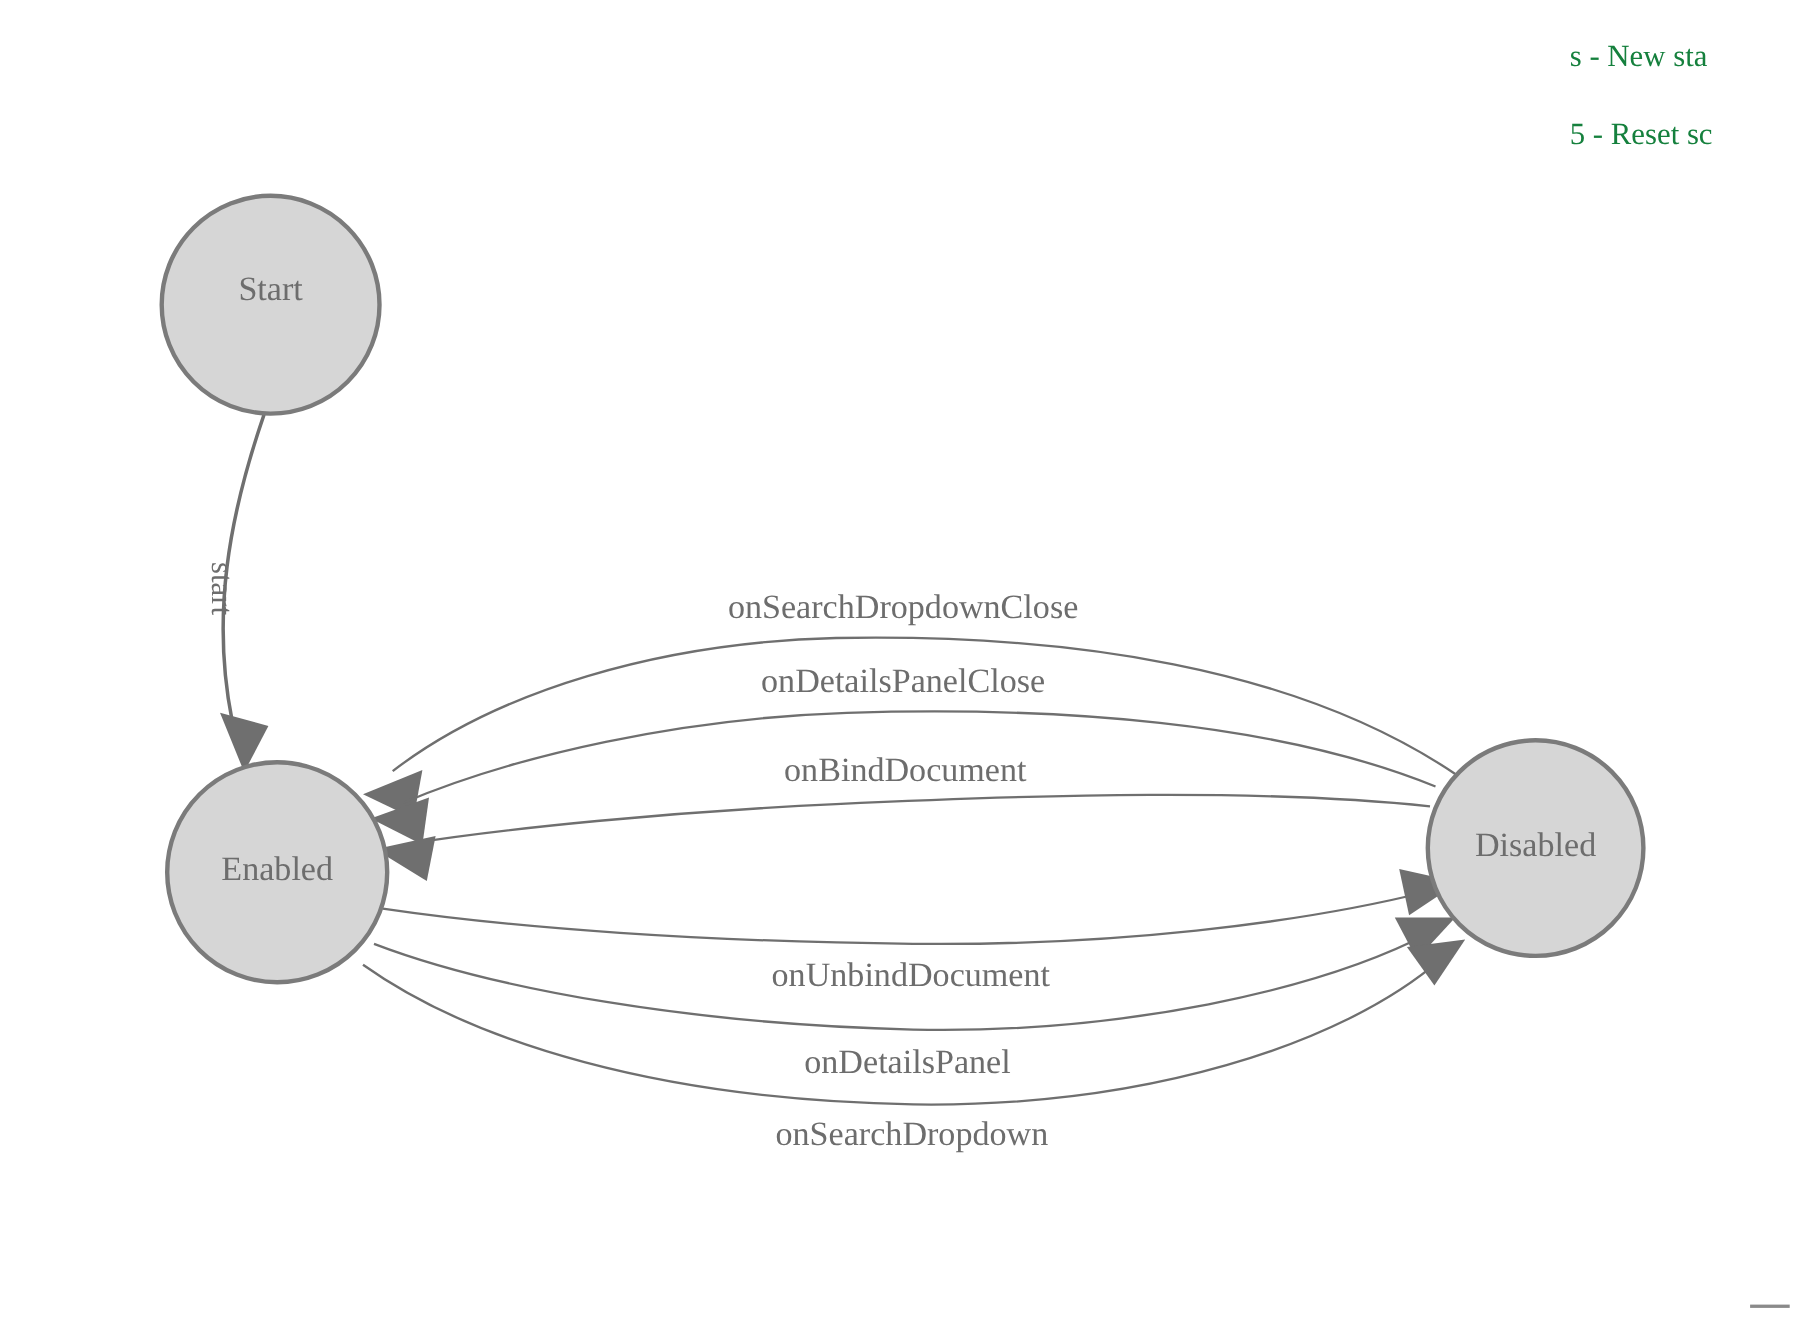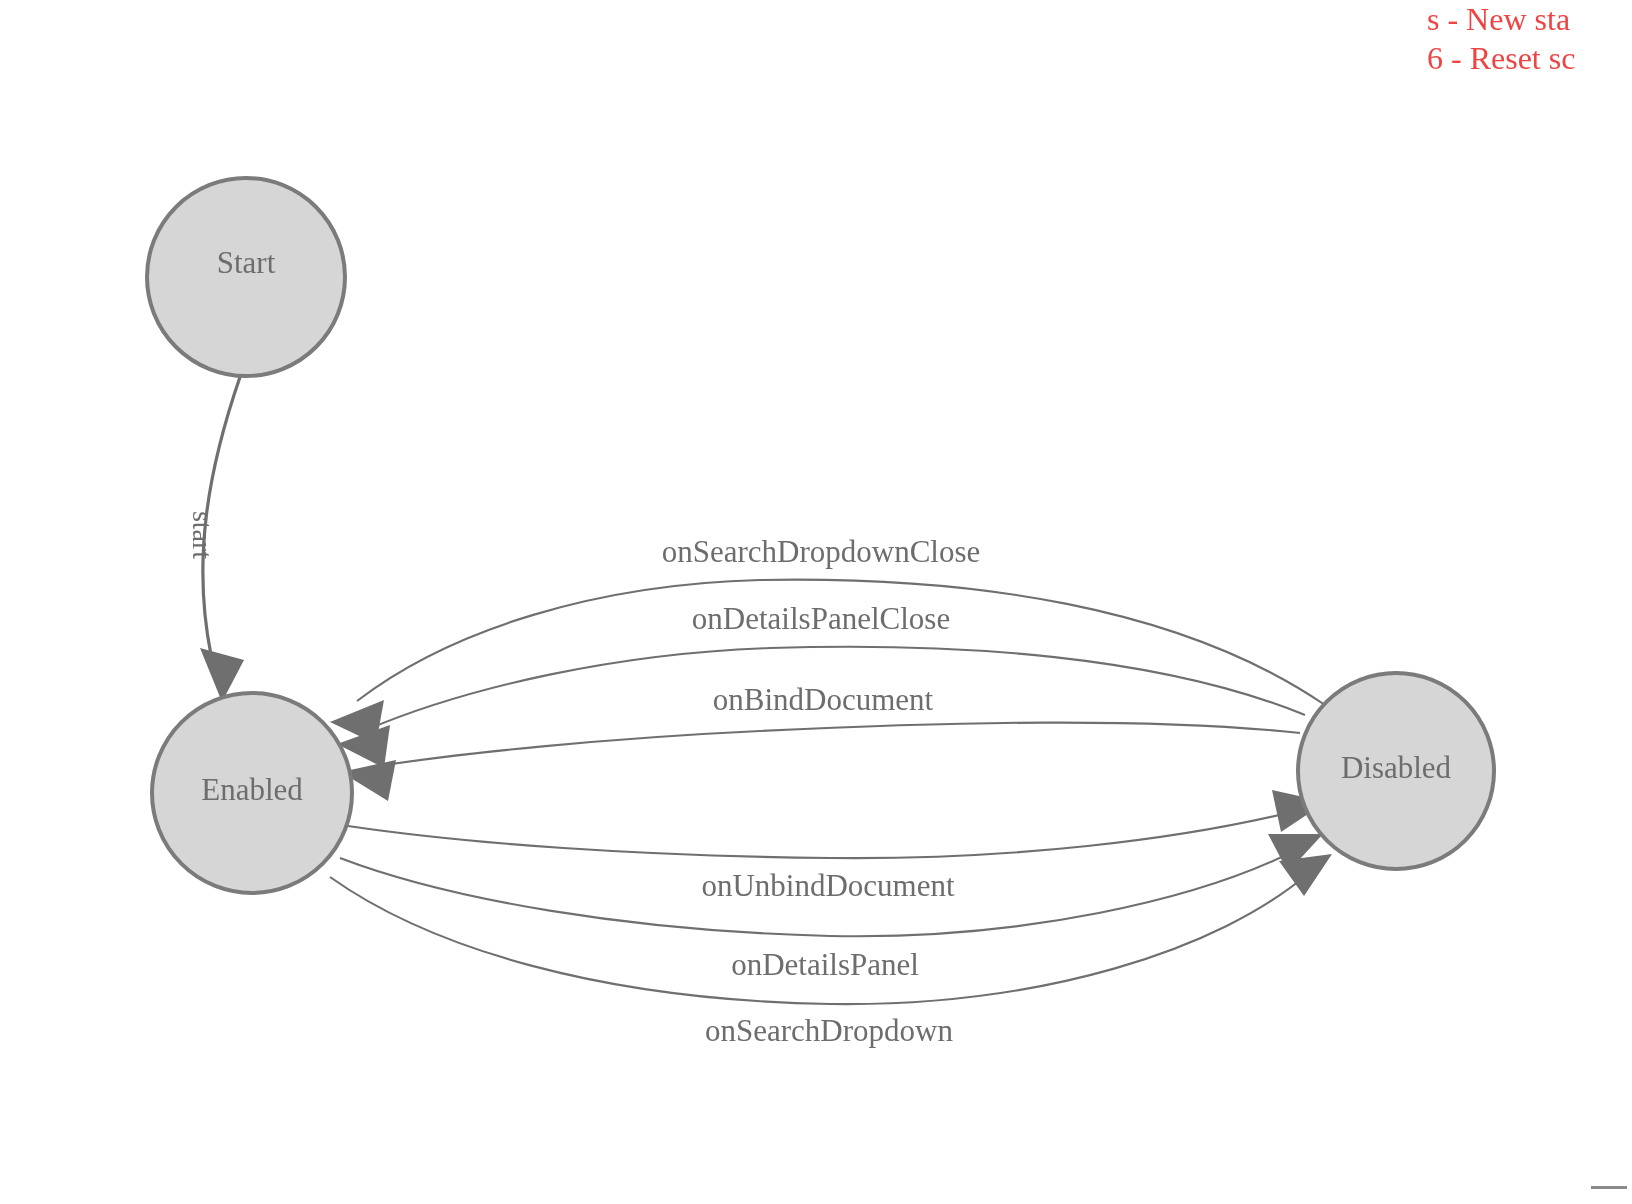--- a/index.html
+++ b/index.html
@@ -69,25 +69,26 @@
   .legend {
     position: absolute;
     top: 0px;
     left: 1427px;
     width: 205px;
     overflow: hidden;
     white-space: nowrap;
   }
   .legend-line {
     font-family: "Liberation Serif", "DejaVu Serif", serif;
-    font-size: 32px;
+    font-size: 28px;
     line-height: 39px;
-    color: #ef4444;
+    color: #15803d;
     white-space: nowrap;
     overflow: hidden;
+    margin-top: 32px;
   }
   .corner-mark {
     position: absolute;
     left: 1591px;
     top: 1186px;
     width: 36px;
     height: 3px;
     background: #8a8a8a;
   }
 </style>
@@ -159,18 +160,18 @@
     <text class="edge-label" x="828" y="896">onUnbindDocument</text>
 
     <text class="edge-label" x="825" y="975">onDetailsPanel</text>
 
     <text class="edge-label" x="829" y="1041">onSearchDropdown</text>
 
   </svg>
 
   <div class="legend">
     <div class="legend-line">s - New sta</div>
-    <div class="legend-line">6 - Reset sc</div>
+    <div class="legend-line">5 - Reset sc</div>
   </div>
 
   <div class="corner-mark"></div>
 
 </div>
 
 </body></html>

